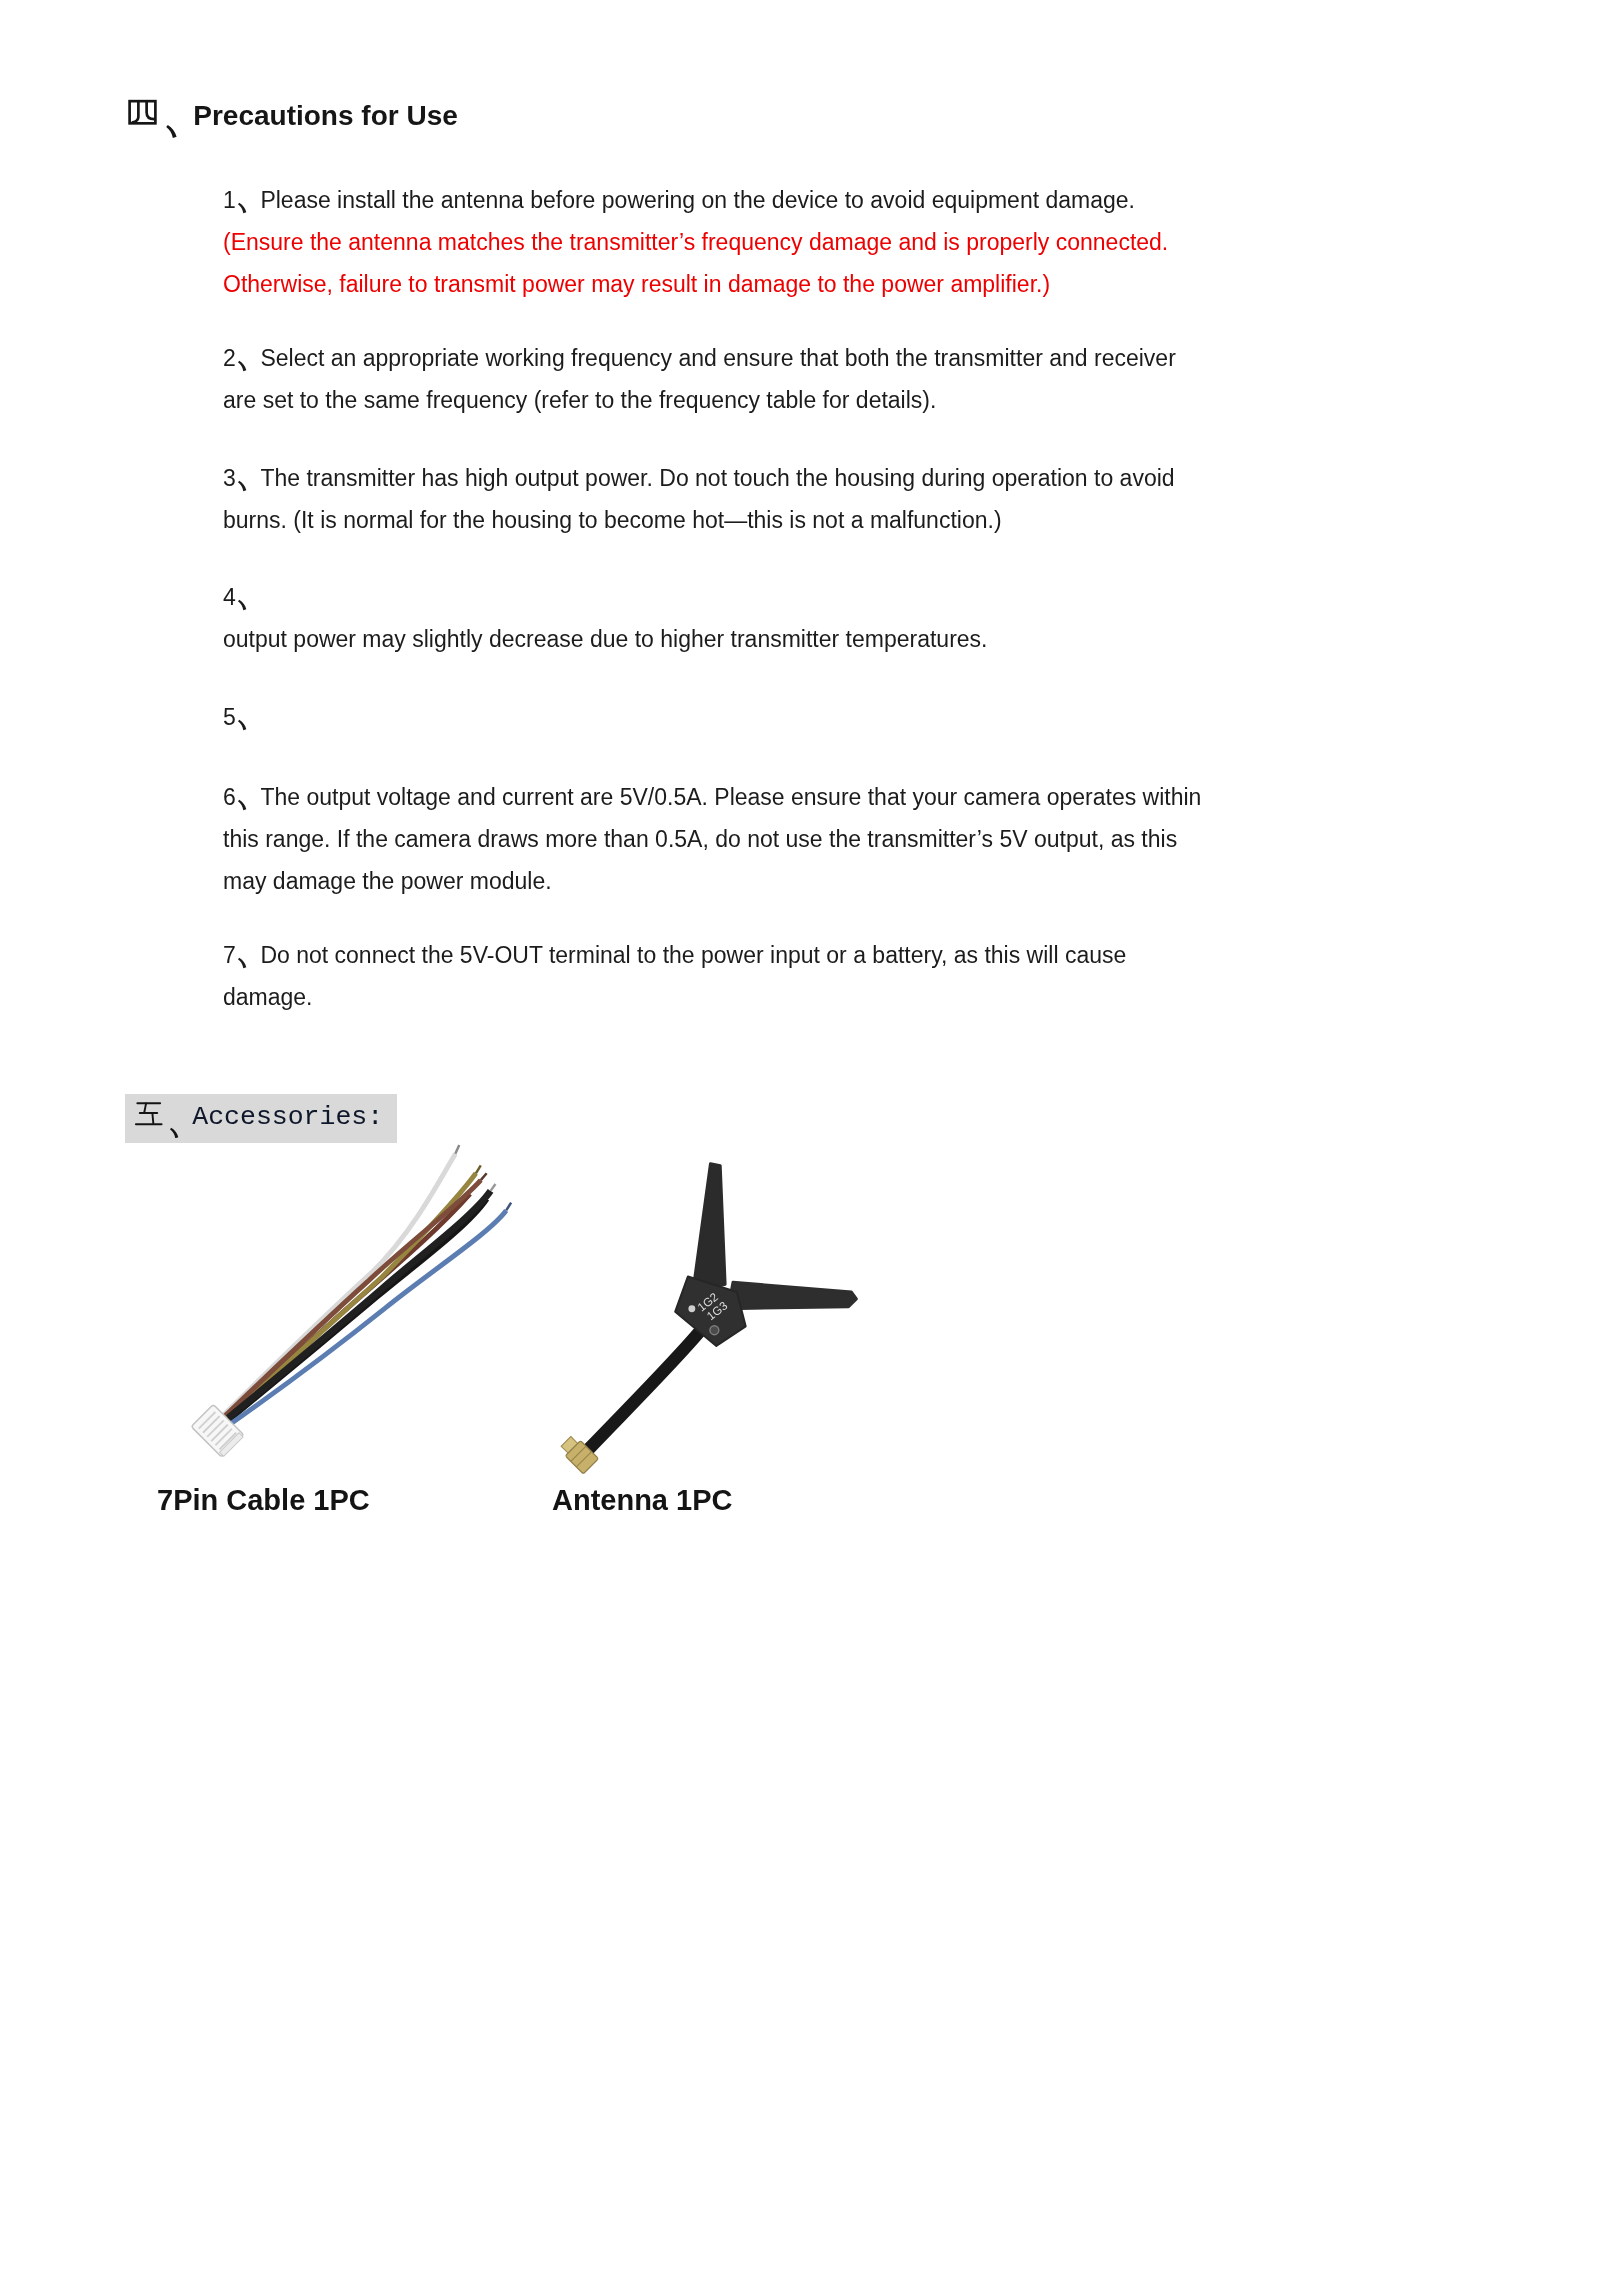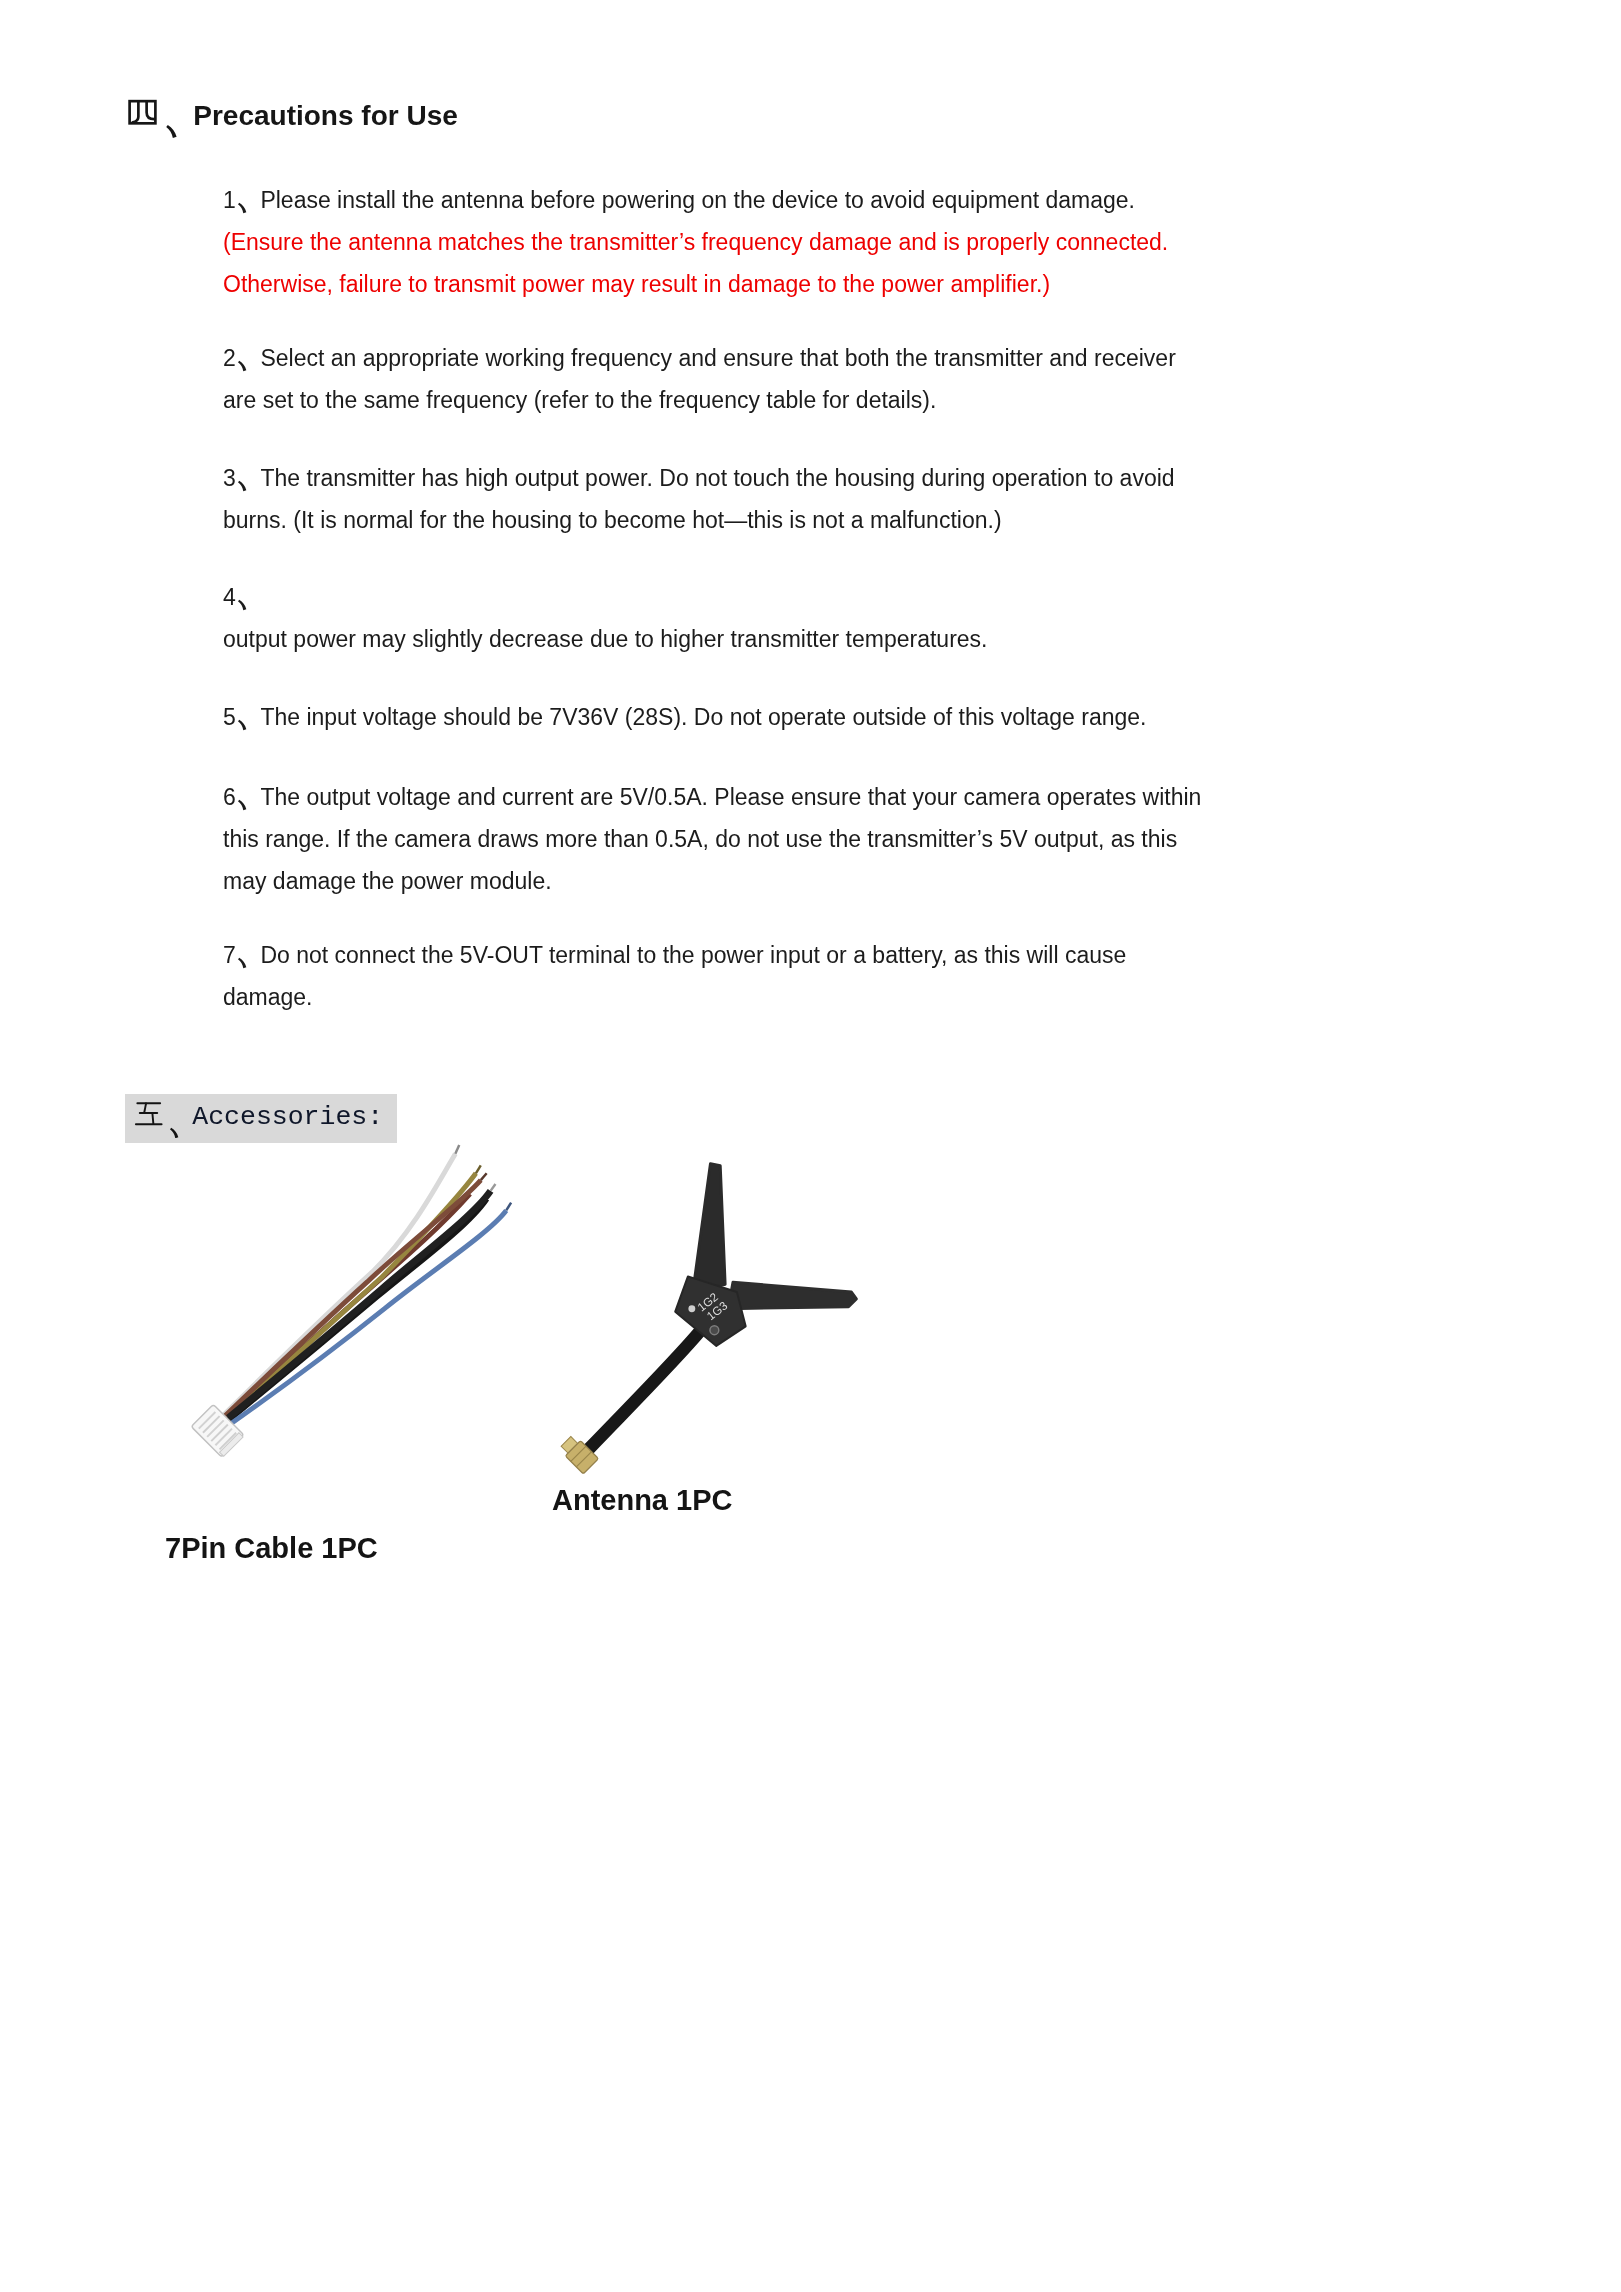--- a/index.html
+++ b/index.html
@@ -48,21 +48,21 @@
   
   .photo{position:absolute;}
   
   .acc-label{
     position:absolute;
     top:1484px;
     font-size:29px;
     font-weight:bold;
     color:#141414;
   }
-  .acc-label.cable{left:165px;margin-top:48px;}
+  .acc-label.cable{left:157px;}
   .acc-label.antenna{left:552px;}
 </style>
 </head>
 <body>
 
 <div class="page">
 
   <div class="sec4-heading">
     <span class="cjk-glyph">
       <svg width="33" height="33" viewBox="0 0 32 32" fill="none" stroke="#161616" stroke-width="2.6" stroke-linecap="round">
@@ -122,21 +122,20 @@
     </div>
     <div class="line">output power may slightly decrease due to higher transmitter temperatures.</div>
   </div>
 
   <div class="item" style="top:696px">
     <div class="line first">
       <span class="num">5</span>
       <span class="dunhao-small"><svg width="11.8" height="11.8" viewBox="0 0 12 12">
             <path d="M2.3,0.8 C5.8,2.8 8.4,6.4 9.5,10.4 L6.4,11.5 C5.8,7.6 3.9,4.6 1.0,2.4 Z" fill="#1c1c1c"></path>
           </svg></span>
-      <span>The input voltage should be 7V36V (28S). Do not operate outside of this voltage range.</span>
     </div>
   </div>
 
   <div class="item" style="top:776px">
     <div class="line first">
       <span class="num">6</span>
       <span class="dunhao-small"><svg width="11.8" height="11.8" viewBox="0 0 12 12">
             <path d="M2.3,0.8 C5.8,2.8 8.4,6.4 9.5,10.4 L6.4,11.5 C5.8,7.6 3.9,4.6 1.0,2.4 Z" fill="#1c1c1c"></path>
           </svg></span>
       <span>The output voltage and current are 5V/0.5A. Please ensure that your camera operates within</span>

